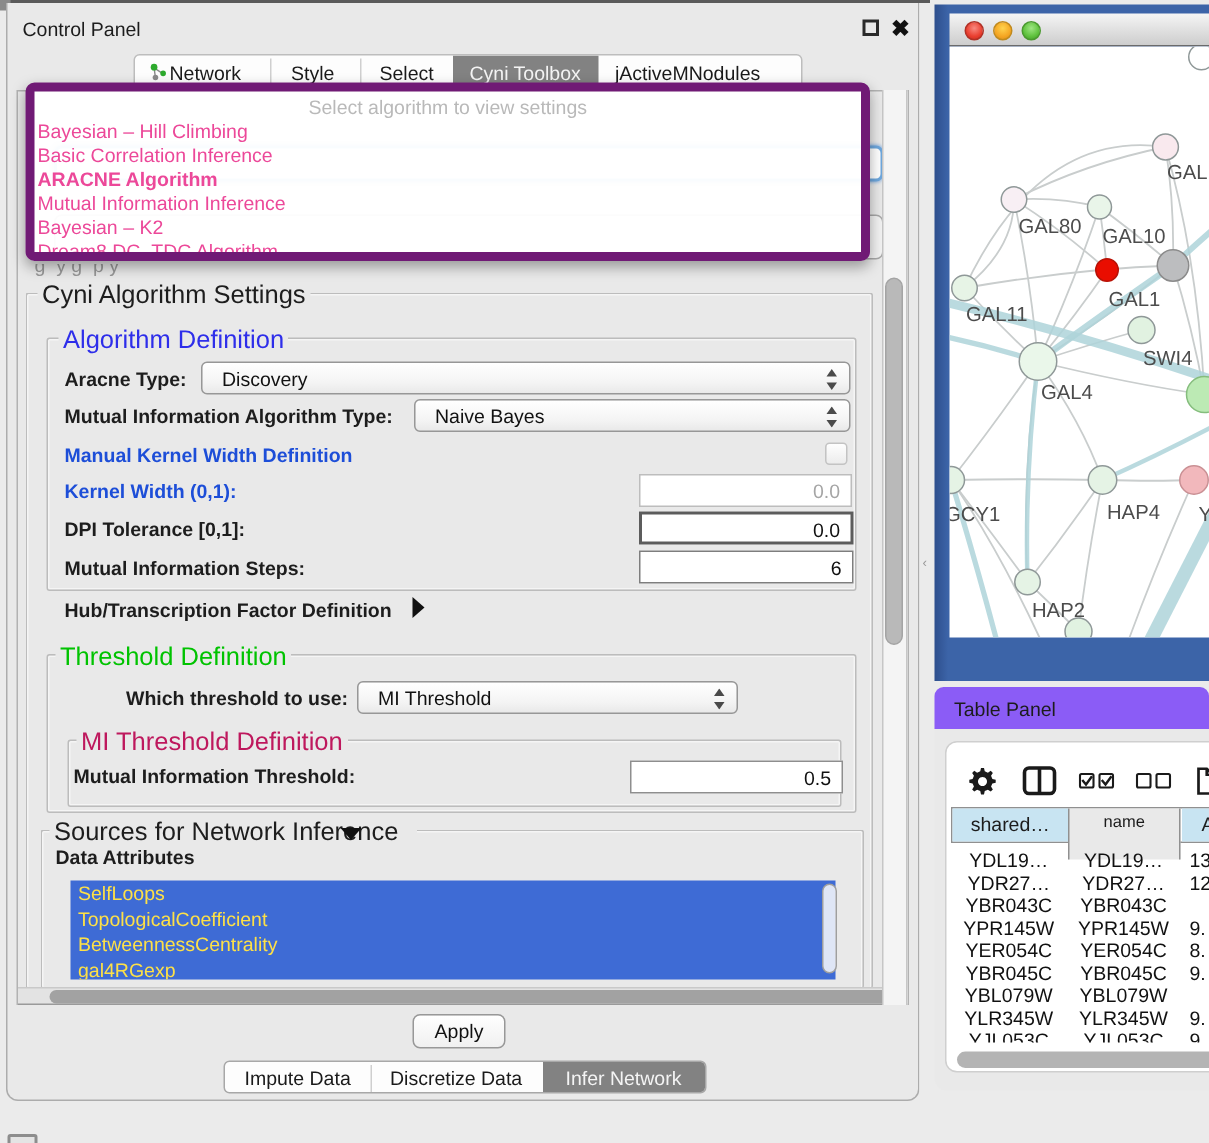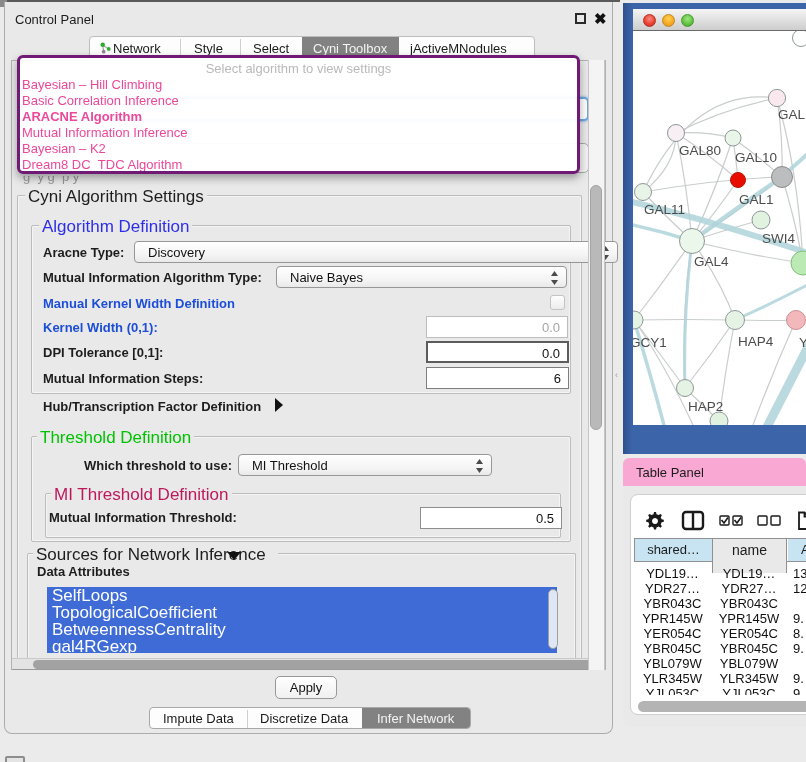--- a/index.html
+++ b/index.html
@@ -51,21 +51,21 @@
       <div style="position:absolute;top:-7px;left:2px;font-size:13px;color:#989898;">g&nbsp;&nbsp;y&nbsp;g&nbsp;&nbsp;p&nbsp;y</div>
     </div>
 
   <div class="grp" style="left:12px;top:193px;width:565px;height:464px;border-bottom:none;"></div>
   <div class="gtitle" style="left:20px;top:185px;color:#1d1d1d;">Cyni Algorithm Settings</div>
 
   <div class="grp" style="left:26px;top:223px;width:540px;height:169px;"></div>
   <div class="gtitle" style="left:34px;top:215px;color:#2e2eea;">Algorithm Definition</div>
 
   <div class="lbl" style="left:38px;top:243px;">Aracne Type:</div>
-  <div class="combo" style="left:129px;top:239px;width:484px;">
+  <div class="combo" style="left:129px;top:239px;width:433px;">
     <div class="ctext">Discovery</div>
     <svg class="abs" style="right:7px;top:4px;" width="9" height="14" viewBox="0 0 9 14">
         <path d="M4.5 0 L8 5 L1 5 Z" fill="#4a4a4a"></path>
         <path d="M4.5 14 L8 9 L1 9 Z" fill="#4a4a4a"></path>
       </svg>
   </div>
 
   <div class="lbl" style="left:38px;top:268px;">Mutual Information Algorithm Type:</div>
   <div class="combo" style="left:271px;top:264px;width:291px;">
     <div class="ctext">Naive Bayes</div>
@@ -106,21 +106,21 @@
   <div class="gtitle" style="left:46px;top:483px;color:#be185d;">MI Threshold Definition</div>
   <div class="lbl" style="left:44px;top:508px;">Mutual Information Threshold:</div>
   <div class="field" style="left:415px;top:505px;width:142px;border:1px solid #8e8e8e;">0.5</div>
 
   <div class="grp" style="left:22px;top:551px;width:549px;height:106px;border-bottom:none;"></div>
   <div class="gtitle" style="left:28px;top:543px;color:#1d1d1d;">Sources for Network Inference &nbsp;</div>
   <div class="abs" style="left:222px;top:550px;width:0;height:0;border-top:8px solid #111;border-left:7px solid transparent;border-right:7px solid transparent;"></div>
   <div class="lbl" style="left:32px;top:562px;">Data Attributes</div>
 
   <div class="abs" style="left:42px;top:585px;width:510px;height:66px;background:#3e6bd5;overflow:hidden;">
-    <div style="font-size:17px;color:#ffffff;line-height:17px;padding-left:5px;">SelfLoops<br>TopologicalCoefficient<br>BetweennessCentrality<br>gal4RGexp</div>
+    <div style="font-size:13px;color:#fde047;line-height:17px;padding-left:5px;">SelfLoops<br>TopologicalCoefficient<br>BetweennessCentrality<br>gal4RGexp</div>
   </div>
   <div class="abs" style="left:543px;top:587px;width:10px;height:60px;background:rgba(252,252,252,.85);border:1px solid #9f9f9f;border-radius:5px;"></div>
 
   <div class="abs" style="left:7px;top:656px;width:593px;height:12px;background:#e3e3e3;border-top:1px solid #c9c9c9;border-bottom:1px solid #9a9a9a;"></div>
   <div class="abs" style="left:28px;top:658px;width:562px;height:9px;background:#a2a2a2;border-radius:5px;"></div>
 
   <div class="abs" style="left:583px;top:58px;width:17px;height:610px;background:#f4f4f4;border-left:1px solid #c6c6c6;border-right:1px solid #c6c6c6;"></div>
   <div class="abs" style="left:585px;top:183px;width:12px;height:245px;background:#b9b9b9;border:1px solid #a4a4a4;border-radius:6px;"></div>
 
   <div class="abs" style="left:270px;top:674px;width:62px;height:23px;background:linear-gradient(#ffffff,#f0f0f0);border:1px solid #989898;border-radius:5px;text-align:center;font-size:13px;color:#111;padding-top:3px;">Apply</div>
@@ -129,21 +129,21 @@
     <div class="abs" style="left:0;top:0;width:100%;height:100%;font-size:13px;color:#1a1a1a;">
       <div class="abs" style="left:13px;top:3px;">Impute Data</div>
       <div class="abs" style="left:97px;top:2px;width:1px;height:18px;background:#cfcfcf;"></div>
       <div class="abs" style="left:212px;top:0;width:110px;height:22px;background:#828282;"></div>
       <div class="abs" style="left:110px;top:3px;">Discretize Data</div>
       <div class="abs" style="left:227px;top:3px;color:#f4f4f4;">Infer Network</div>
     </div>
   </div>
 </div>
 
-<div class="abs" style="left:17px;top:55px;width:563px;height:119px;background:rgba(255,255,255,0.96);border:3px solid #701a75;border-radius:6px;box-shadow:0 4px 9px rgba(0,0,0,0.35);overflow:hidden;">
+<div class="abs" style="left:17px;top:55px;width:563px;height:119px;background:rgba(255,255,255,0.96);border:6px solid #701a75;border-radius:6px;box-shadow:0 4px 9px rgba(0,0,0,0.35);overflow:hidden;">
   <div style="text-align:center;font-size:13px;color:#b9b9b9;padding-top:3px;">Select algorithm to view settings</div>
   <div style="font-size:13px;color:#ec4899;line-height:16px;padding-left:2px;padding-top:1px;">
     Bayesian – Hill Climbing<br>
     Basic Correlation Inference<br>
     <b>ARACNE Algorithm</b><br>
     Mutual Information Inference<br>
     Bayesian – K2<br>
     Dream8 DC_TDC Algorithm
   </div>
 </div>
@@ -228,21 +228,21 @@
         <text x="61" y="235">GAL4</text>
         <text x="-3" y="316">GCY1</text>
         <text x="105" y="315">HAP4</text>
         <text x="166" y="316">Y</text>
         <text x="55" y="380">HAP2</text>
       </g>
     </svg>
   </div>
 </div>
 
-<div class="abs" style="left:623px;top:458px;width:183px;height:28px;background:#f9a8d4;border-radius:6px 6px 0 0;">
+<div class="abs" style="left:623px;top:458px;width:183px;height:28px;background:#8b5cf6;border-radius:6px 6px 0 0;">
   <div class="abs" style="left:13px;top:7px;font-size:13px;color:#1c1c1c;">Table Panel</div>
 </div>
 <div class="abs" style="left:623px;top:486px;width:183px;height:241px;background:#e9e9e9;border-radius:0 0 0 8px;"></div>
 <div class="abs" style="left:630px;top:494px;width:186px;height:221px;background:#ffffff;border:1px solid #cfcfcf;border-radius:8px;overflow:hidden;">
 
   <svg class="abs" style="left:15px;top:15px;" width="165" height="22" viewBox="0 0 165 22">
     <g fill="#1a1a1a">
       <path d="M8 2 L10 2 L10.5 4.2 L12.6 5.1 L14.5 3.9 L15.9 5.3 L14.7 7.2 L15.6 9.3 L17.8 9.8 L17.8 11.8 L15.6 12.3 L14.7 14.4 L15.9 16.3 L14.5 17.7 L12.6 16.5 L10.5 17.4 L10 19.6 L8 19.6 L7.5 17.4 L5.4 16.5 L3.5 17.7 L2.1 16.3 L3.3 14.4 L2.4 12.3 L0.2 11.8 L0.2 9.8 L2.4 9.3 L3.3 7.2 L2.1 5.3 L3.5 3.9 L5.4 5.1 L7.5 4.2 Z M9 8 a3 3 0 1 0 0.001 0 Z" fill-rule="evenodd"></path>
     </g>
     <rect x="37" y="2" width="20" height="17" rx="3" fill="none" stroke="#1a1a1a" stroke-width="2.4"></rect>
@@ -253,21 +253,21 @@
       <rect x="112" y="6" width="9" height="9" rx="1"></rect>
       <rect x="125" y="6" width="9" height="9" rx="1"></rect>
     </g>
     <path d="M75.5 10 l2.5 3 l4 -5.5" fill="none" stroke="#1a1a1a" stroke-width="1.6"></path>
     <path d="M88.5 10 l2.5 3 l4 -5.5" fill="none" stroke="#1a1a1a" stroke-width="1.6"></path>
     <path d="M153 2.5 L158.5 2.5 L162.5 6.5 L162.5 19 L153 19 Z M158.5 2.5 L158.5 6.5 L162.5 6.5" fill="none" stroke="#1a1a1a" stroke-width="1.8"></path>
   </svg>
 
   <div class="abs" style="left:3px;top:43px;width:183px;height:24px;border:1px solid #909090;">
     <div class="abs" style="left:0;top:0;width:77px;height:22px;background:#c8e4f2;text-align:center;font-size:13px;color:#1c1c1c;padding-top:3px;">shared…</div>
-    <div class="abs" style="left:77px;top:0;width:75px;height:34px;background:#e9e9e9;border-left:1px solid #909090;border-right:1px solid #909090;text-align:center;font-size:14px;color:#1c1c1c;padding-top:3px;">name</div>
+    <div class="abs" style="left:77px;top:0;width:75px;height:34px;background:#e9e9e9;border-left:1px solid #909090;border-right:1px solid #909090;text-align:center;font-size:11px;color:#1c1c1c;padding-top:3px;">name</div>
     <div class="abs" style="left:153px;top:0;width:30px;height:22px;background:#c8e4f2;font-size:13px;color:#1c1c1c;padding-top:3px;padding-left:13px;">A</div>
   </div>
 
   <div class="abs" style="left:3px;top:67px;width:183px;height:133px;overflow:hidden;font-size:13px;color:#111;padding-top:4px;">
     <table style="border-collapse:collapse;width:183px;font-size:13px;">
       <tbody>
           <tr style="height:14.6px;">
             <td style="width:77px;text-align:center;">YDL19…</td>
             <td style="width:76px;text-align:center;">YDL19…</td>
             <td style="padding-left:6px;">13</td>

